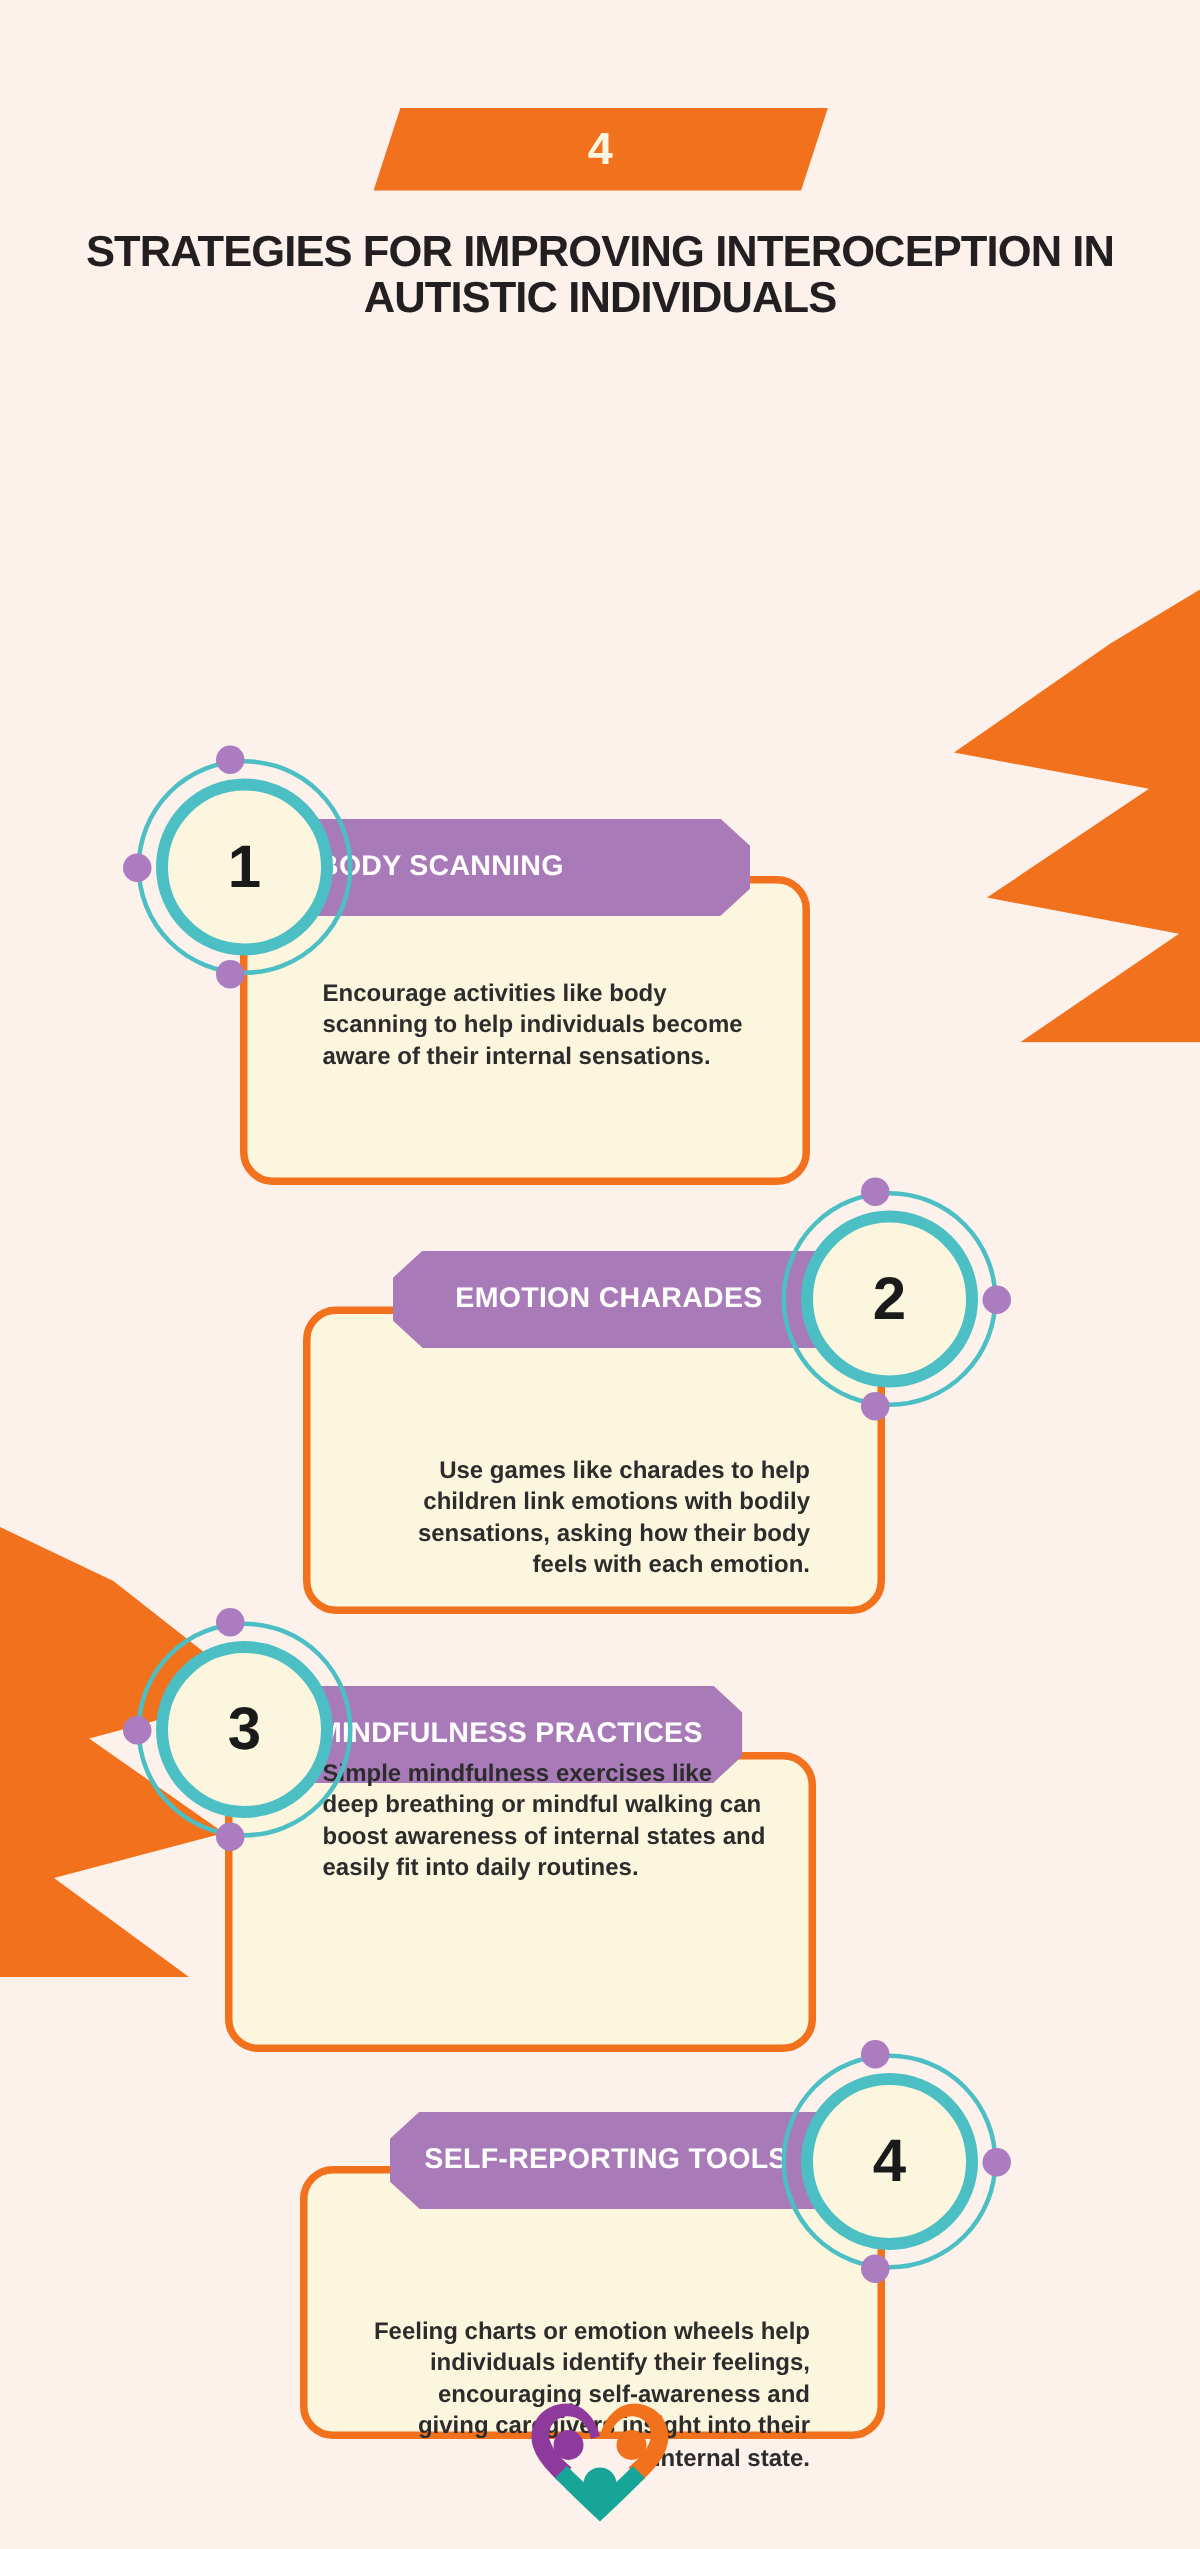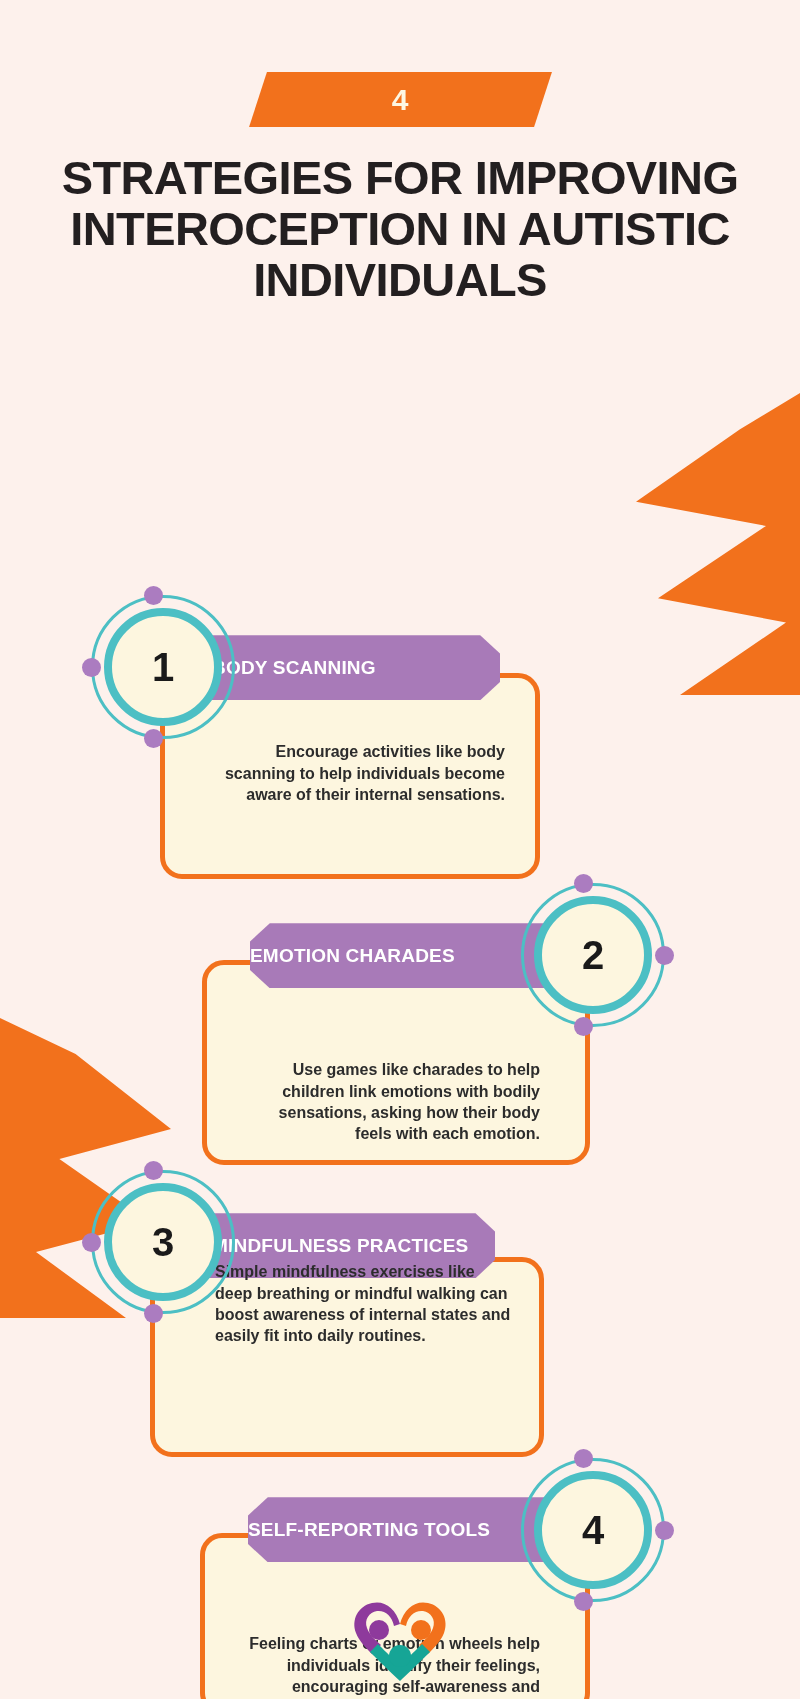--- a/index.html
+++ b/index.html
@@ -62,21 +62,21 @@
     font-size: 30px;
     font-weight: bold;
     letter-spacing: 0.5px;
   }
 
   .main-title {
     margin: 26px auto 0;
     width: 700px;
     text-align: center;
     color: #231f20;
-    font-size: 47px;
+    font-size: 29px;
     font-weight: bold;
     line-height: 1.08;
     letter-spacing: -0.6px;
     text-transform: uppercase;
   }
 
   
   .card {
     position: absolute;
     z-index: 2;
@@ -111,21 +111,22 @@
   .banner.ltr {
     clip-path: polygon(0% 0%, 94% 0%, 100% 28%, 100% 72%, 94% 100%, 0% 100%);
     padding-left: 42px;
     justify-content: flex-start;
   }
   .banner.ltr .banner-text { text-align: left; }
   
   .banner.rtl {
     clip-path: polygon(6% 0%, 100% 0%, 100% 100%, 6% 100%, 0% 72%, 0% 28%);
     padding-right: 42px;
-    justify-content: flex-start;
+    justify-content: center;
+    margin-left: 12px;
   }
   .banner.rtl .banner-text { text-align: right; }
 
   .body-text {
     position: absolute;
     color: #2c2c2c;
     font-size: 16px;
     font-weight: bold;
     line-height: 1.33;
     z-index: 4;
@@ -200,21 +201,21 @@
       <span>4</span>
     </div>
     <h1 class="main-title">STRATEGIES FOR IMPROVING INTEROCEPTION IN AUTISTIC INDIVIDUALS</h1>
   </div>
 
   <div class="card">
     <div class="card-box" style="left:160px; top:368px; width:380px; height:206px;"></div>
     <div class="banner ltr" style="left:170px; top:330px; width:330px;">
       <span class="banner-text">BODY SCANNING</span>
     </div>
-    <div class="body-text ltr" style="left:215px; top:436px; width:290px;text-align:right;">Encourage activities like body scanning to help individuals become aware of their internal sensations.</div>
+    <div class="body-text ltr" style="left:215px; top:436px; width:290px;">Encourage activities like body scanning to help individuals become aware of their internal sensations.</div>
     <div class="badge" style="left:88px; top:287px;">
       <div class="ring-outer"></div>
       <div class="ring-inner">
         <span class="badge-num">1</span>
       </div>
       <div class="dot dot-top"></div>
       <div class="dot dot-left"></div>
       <div class="dot dot-bottom"></div>
     </div>
   </div>

